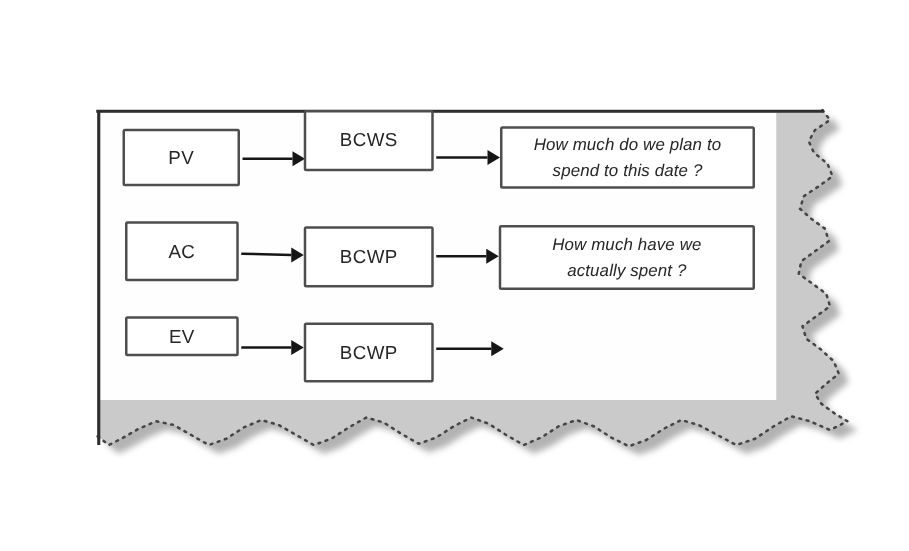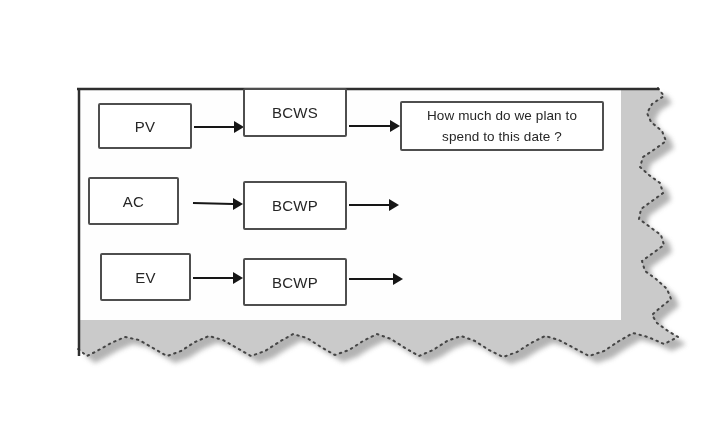--- a/index.html
+++ b/index.html
@@ -41,20 +41,21 @@
   }
   .node .label{
     font-size:15px;
     letter-spacing:0.3px;
   }
   .node .qtext{
     font-size:13.5px;
     line-height:21px;
     white-space:pre-line;
     letter-spacing:0.1px;
+    font-style:italic;
   }
 </style>
 </head>
 <body>
 
 <div class="stage">
 
   <svg class="paper-svg" viewBox="0 0 727 441" aria-hidden="true">
     <defs>
       <filter id="soft-blur" x="-10%" y="-10%" width="130%" height="130%">
@@ -98,27 +99,31 @@
     <span class="label">PV</span>
   </div>
   <div class="node" style="left:243px;top:88px;width:104px;height:49px">
     <span class="label">BCWS</span>
   </div>
   <div class="node" style="left:400px;top:101px;width:204px;height:50px">
     <span class="qtext">How much do we plan to
 spend to this date ?</span>
   </div>
 
-  <div class="node" style="left:88px;top:177px;width:91px;height:48px">
+  <div class="node" style="left:100px;top:177px;width:91px;height:48px">
     <span class="label">AC</span>
   </div>
   <div class="node" style="left:243px;top:181px;width:104px;height:49px">
     <span class="label">BCWP</span>
   </div>
+  <div class="node" style="left:399px;top:180px;width:205px;height:52px">
+    <span class="qtext">How much have we
+actually spent ?</span>
+  </div>
 
-  <div class="node" style="left:100px;top:253px;width:91px;height:48px">
+  <div class="node" style="left:100px;top:253px;width:91px;height:32px">
     <span class="label">EV</span>
   </div>
   <div class="node" style="left:243px;top:258px;width:104px;height:48px">
     <span class="label">BCWP</span>
   </div>
 
 </div>
 
 </body></html>

